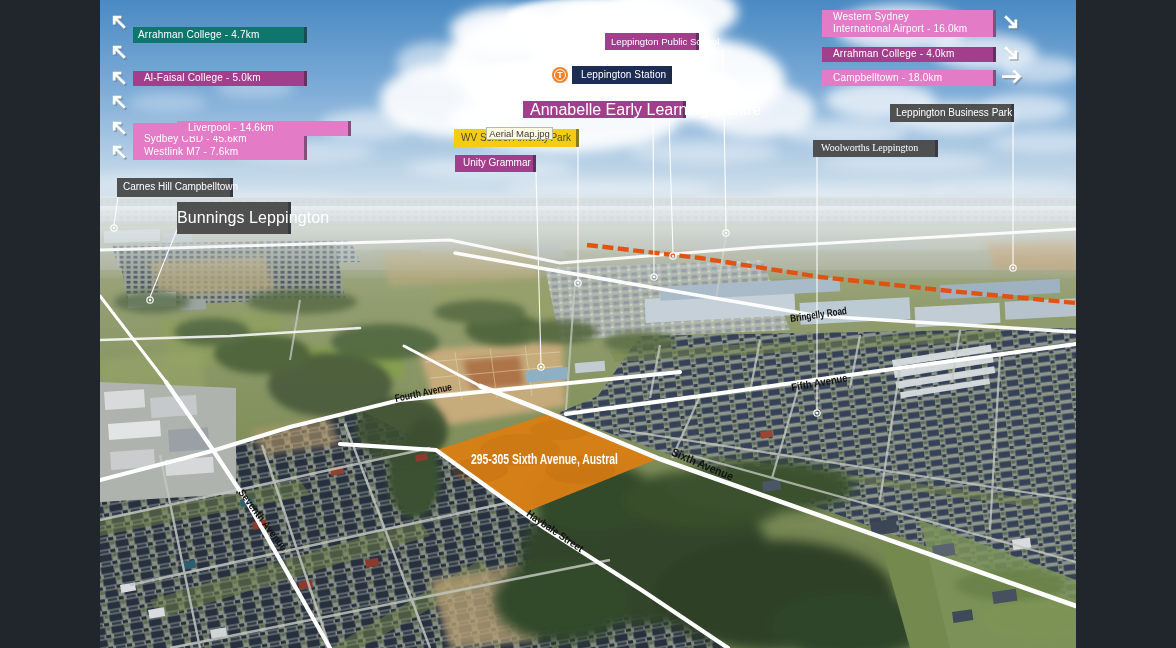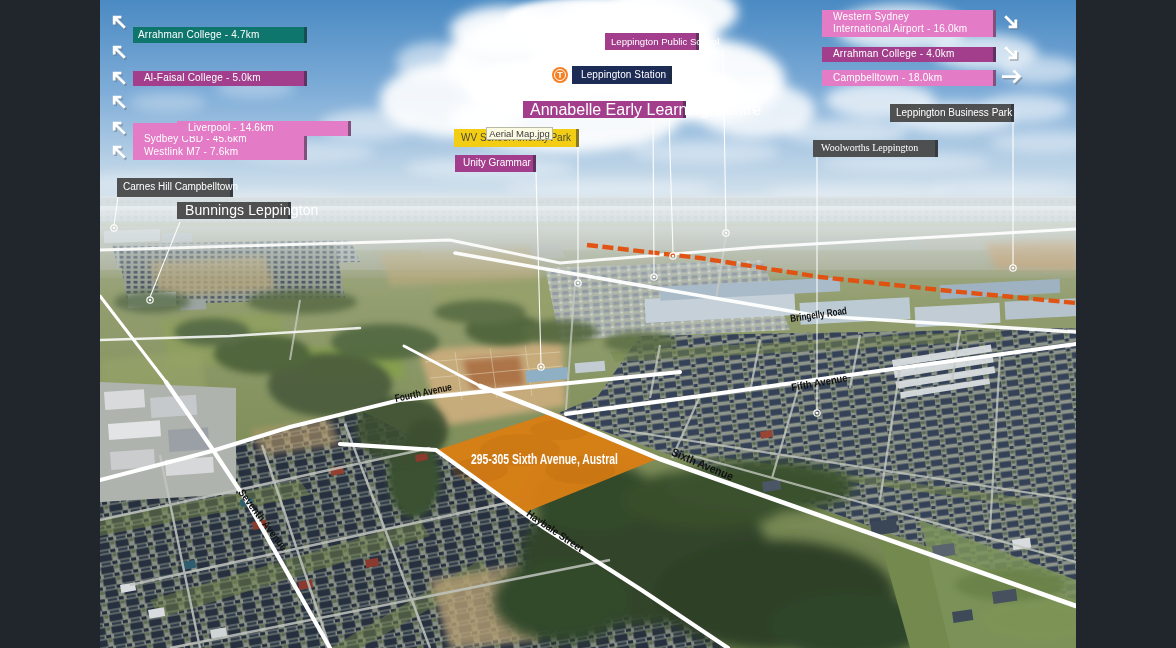--- a/index.html
+++ b/index.html
@@ -368,21 +368,21 @@
 <div style="position:absolute;left:133px;top:70.5px;width:174px;height:15.5px;background:#a23e8c;color:#fff;font-size:10px;letter-spacing:0.2px;white-space:nowrap;display:flex;align-items:center;padding-left:11px;box-sizing:border-box;box-shadow:inset -3px 0 0 rgba(32,38,50,0.5);line-height:1.25;">Al-Faisal College - 5.0km</div>
 
 <div style="position:absolute;left:133px;top:95px;width:174px;height:32px;background:#e47bc6;color:#fff;font-size:10px;letter-spacing:0.2px;white-space:nowrap;display:flex;align-items:center;padding-left:11px;box-sizing:border-box;box-shadow:inset -3px 0 0 rgba(32,38,50,0.5);line-height:1.25;margin-top:28px;">Sydbey CBD - 45.6km</div>
 
 <div style="position:absolute;left:133px;top:120.5px;width:174px;height:15.5px;background:#e47bc6;color:#fff;font-size:10px;letter-spacing:0.2px;white-space:nowrap;display:flex;align-items:center;padding-left:11px;box-sizing:border-box;box-shadow:inset -3px 0 0 rgba(32,38,50,0.5);line-height:1.25;margin-left:44px;">Liverpool - 14.6km</div>
 
 <div style="position:absolute;left:133px;top:144.5px;width:174px;height:15.5px;background:#e47bc6;color:#fff;font-size:10px;letter-spacing:0.2px;white-space:nowrap;display:flex;align-items:center;padding-left:11px;box-sizing:border-box;box-shadow:inset -3px 0 0 rgba(32,38,50,0.5);line-height:1.25;">Westlink M7 - 7.6km</div>
 
 <div style="position:absolute;left:117px;top:178px;width:116px;height:19px;background:rgba(72,72,72,0.95);color:#fff;font-size:10px;letter-spacing:0px;white-space:nowrap;display:flex;align-items:center;padding-left:6px;box-sizing:border-box;box-shadow:inset -3px 0 0 rgba(32,38,50,0.5);line-height:1.25;">Carnes Hill Campbelltown</div>
 
-<div style="position:absolute;left:177px;top:202px;width:114px;height:17px;background:rgba(72,72,72,0.95);color:#fff;font-size:14px;letter-spacing:0.1px;white-space:nowrap;display:flex;align-items:center;padding-left:8px;box-sizing:border-box;box-shadow:inset -3px 0 0 rgba(32,38,50,0.5);line-height:1.25;">Bunnings Leppington</div>
+<div style="position:absolute;left:177px;top:202px;width:114px;height:32px;background:rgba(72,72,72,0.95);color:#fff;font-size:16px;letter-spacing:0.1px;white-space:nowrap;display:flex;align-items:center;padding-left:0;box-sizing:border-box;box-shadow:inset -3px 0 0 rgba(32,38,50,0.5);line-height:1.25;">Bunnings Leppington</div>
 
 <div style="position:absolute;left:605px;top:33px;width:94px;height:17px;background:#a23e8c;color:#fff;font-size:9.6px;letter-spacing:0px;white-space:nowrap;display:flex;align-items:center;padding-left:6px;box-sizing:border-box;box-shadow:inset -3px 0 0 rgba(32,38,50,0.5);line-height:1.25;">Leppington Public School</div>
 
 <div style="position:absolute;left:572px;top:66px;width:100px;height:18px;background:#1d2c55;color:#fff;font-size:10px;letter-spacing:0.1px;white-space:nowrap;display:flex;align-items:center;padding-left:9px;box-sizing:border-box;box-shadow:inset -3px 0 0 rgba(32,38,50,0.5);line-height:1.25;">Leppington Station</div>
 
 <div style="position:absolute;left:552px;top:67px;width:16px;height:16px;border-radius:50%;background:#f58025;box-shadow:0 0 0 1.5px rgba(255,255,255,0.95);display:flex;align-items:center;justify-content:center;">
       <div style="width:12.5px;height:12.5px;border-radius:50%;border:1.2px solid #fff;box-sizing:border-box;display:flex;align-items:center;justify-content:center;color:#fff;font-size:9px;font-weight:700;">T</div>
     </div>
 
 <div style="position:absolute;left:492px;top:101px;width:163px;height:17px;background:#a23e8c;color:#fff;font-size:16px;letter-spacing:0px;white-space:nowrap;display:flex;align-items:center;padding-left:7px;box-sizing:border-box;box-shadow:inset -3px 0 0 rgba(32,38,50,0.5);line-height:1.25;margin-left:31px;">Annabelle Early Learning Centre</div>

